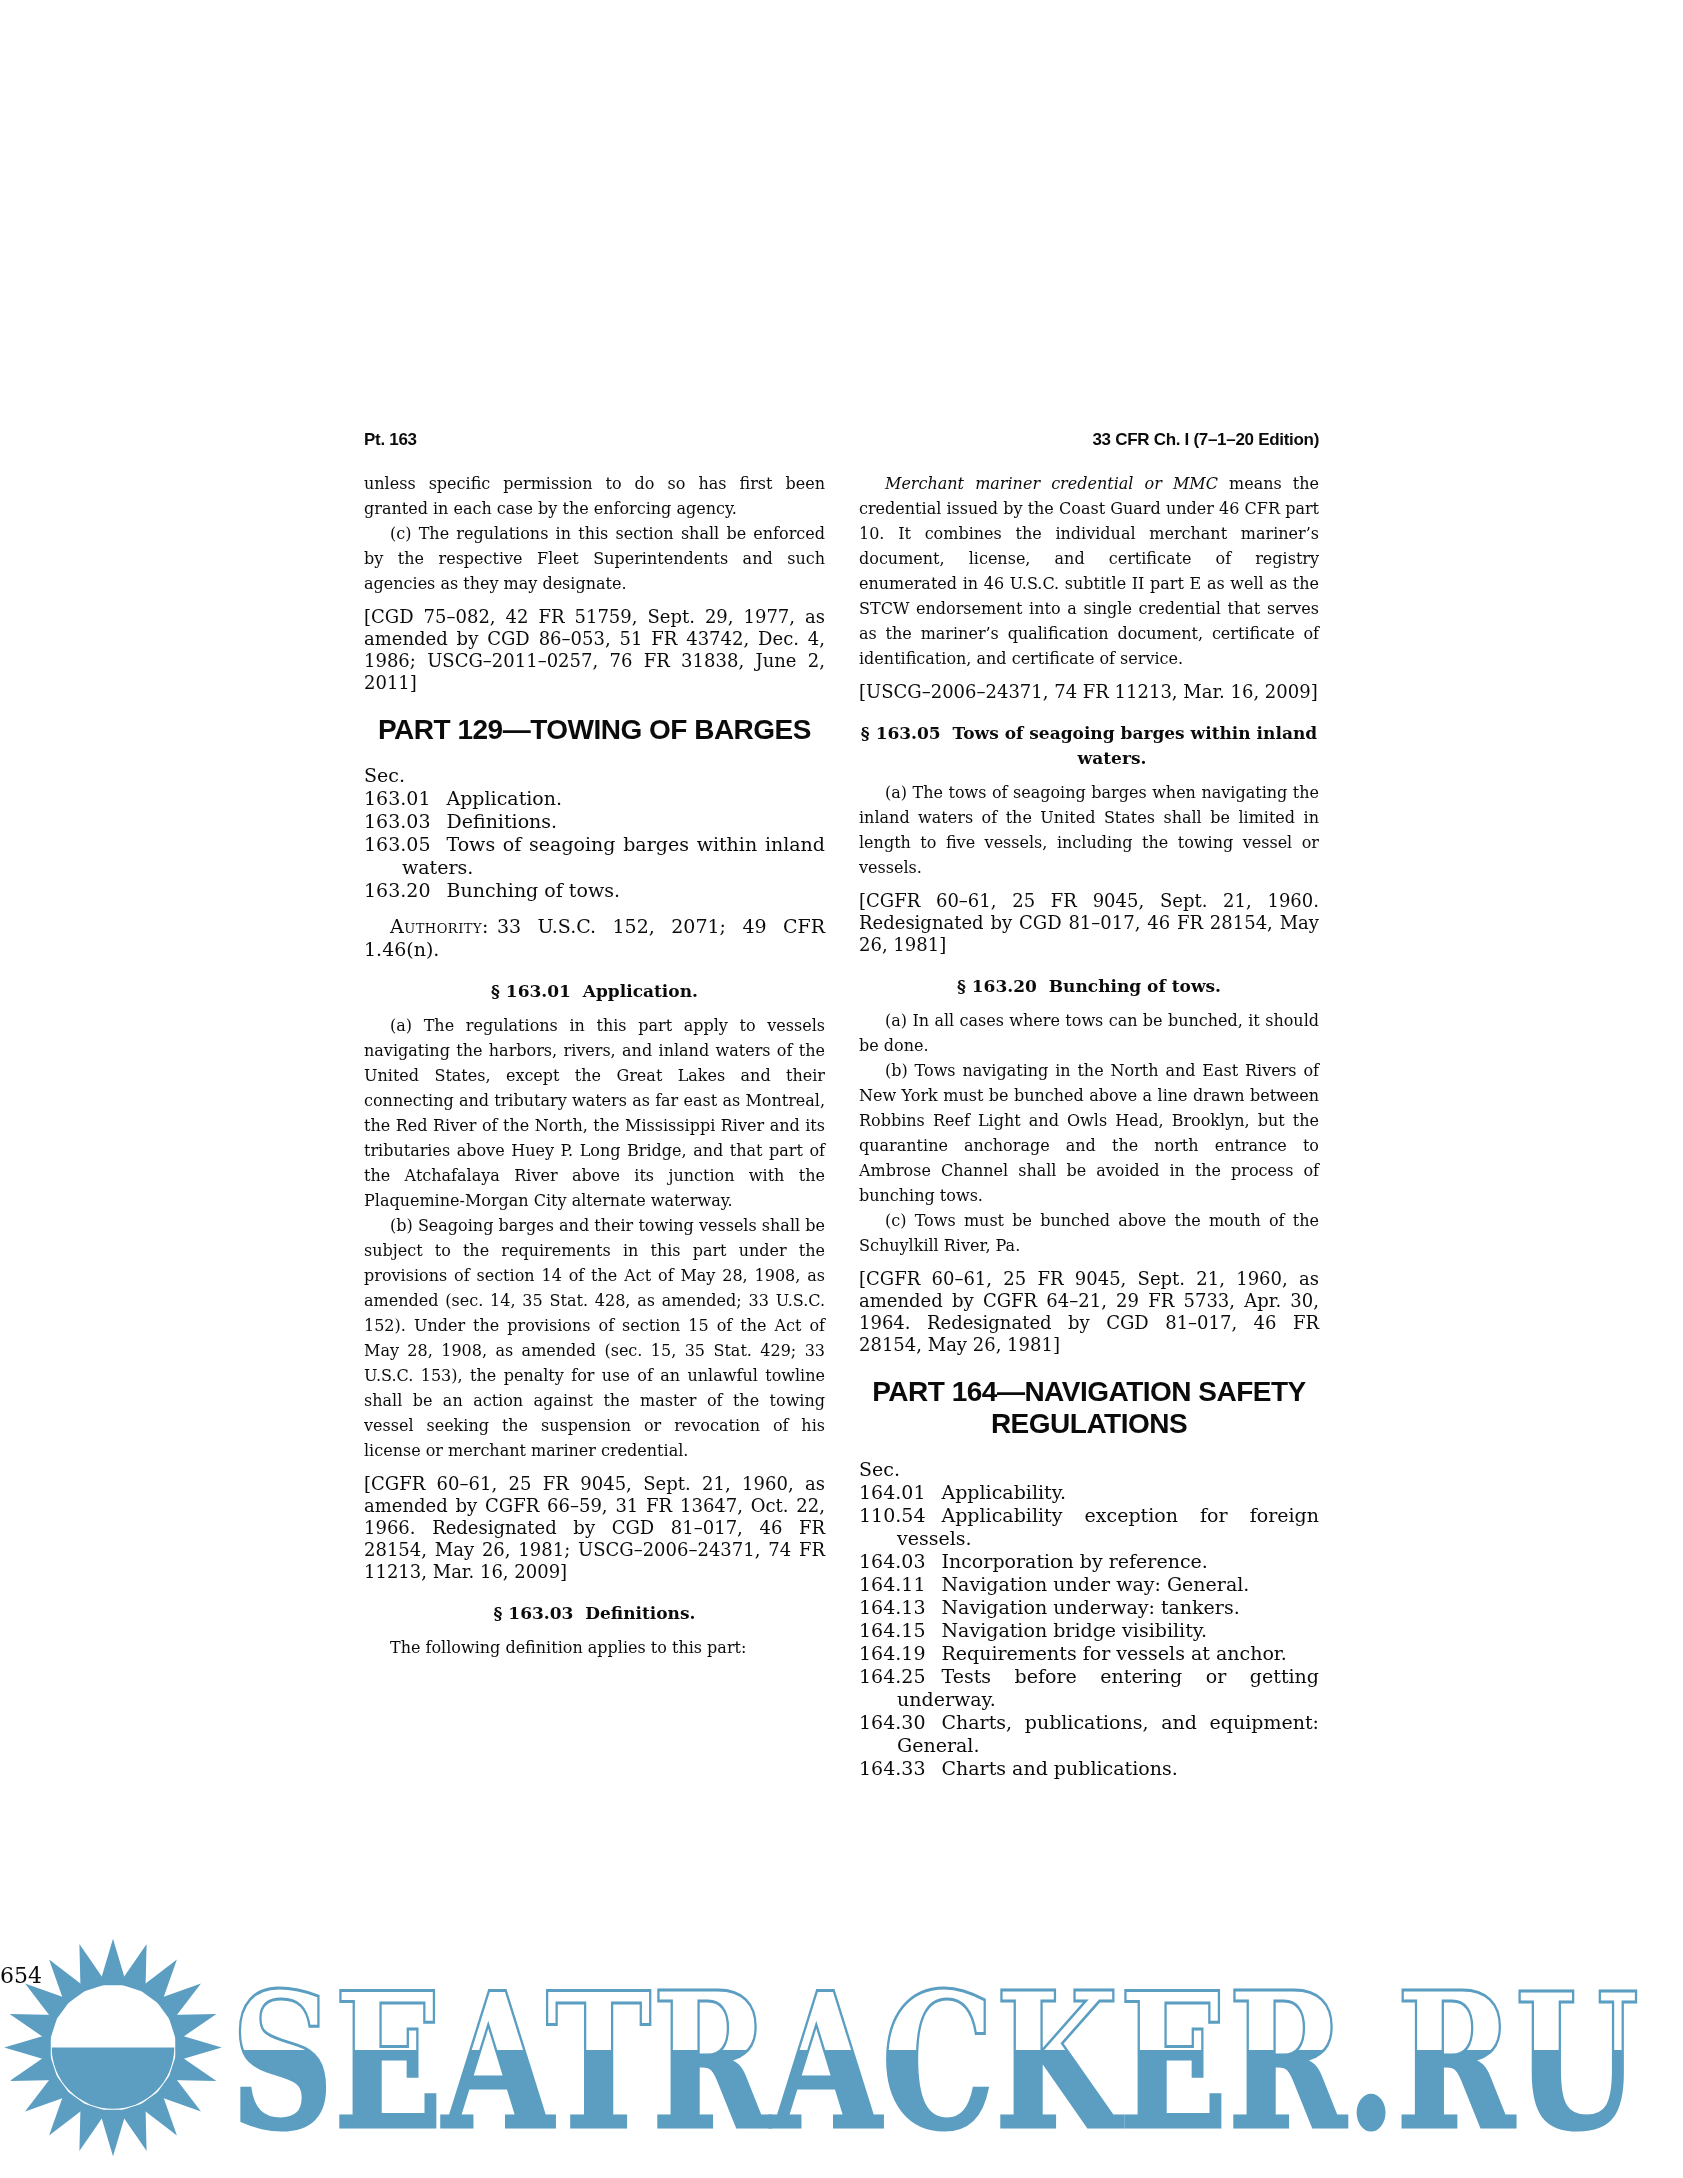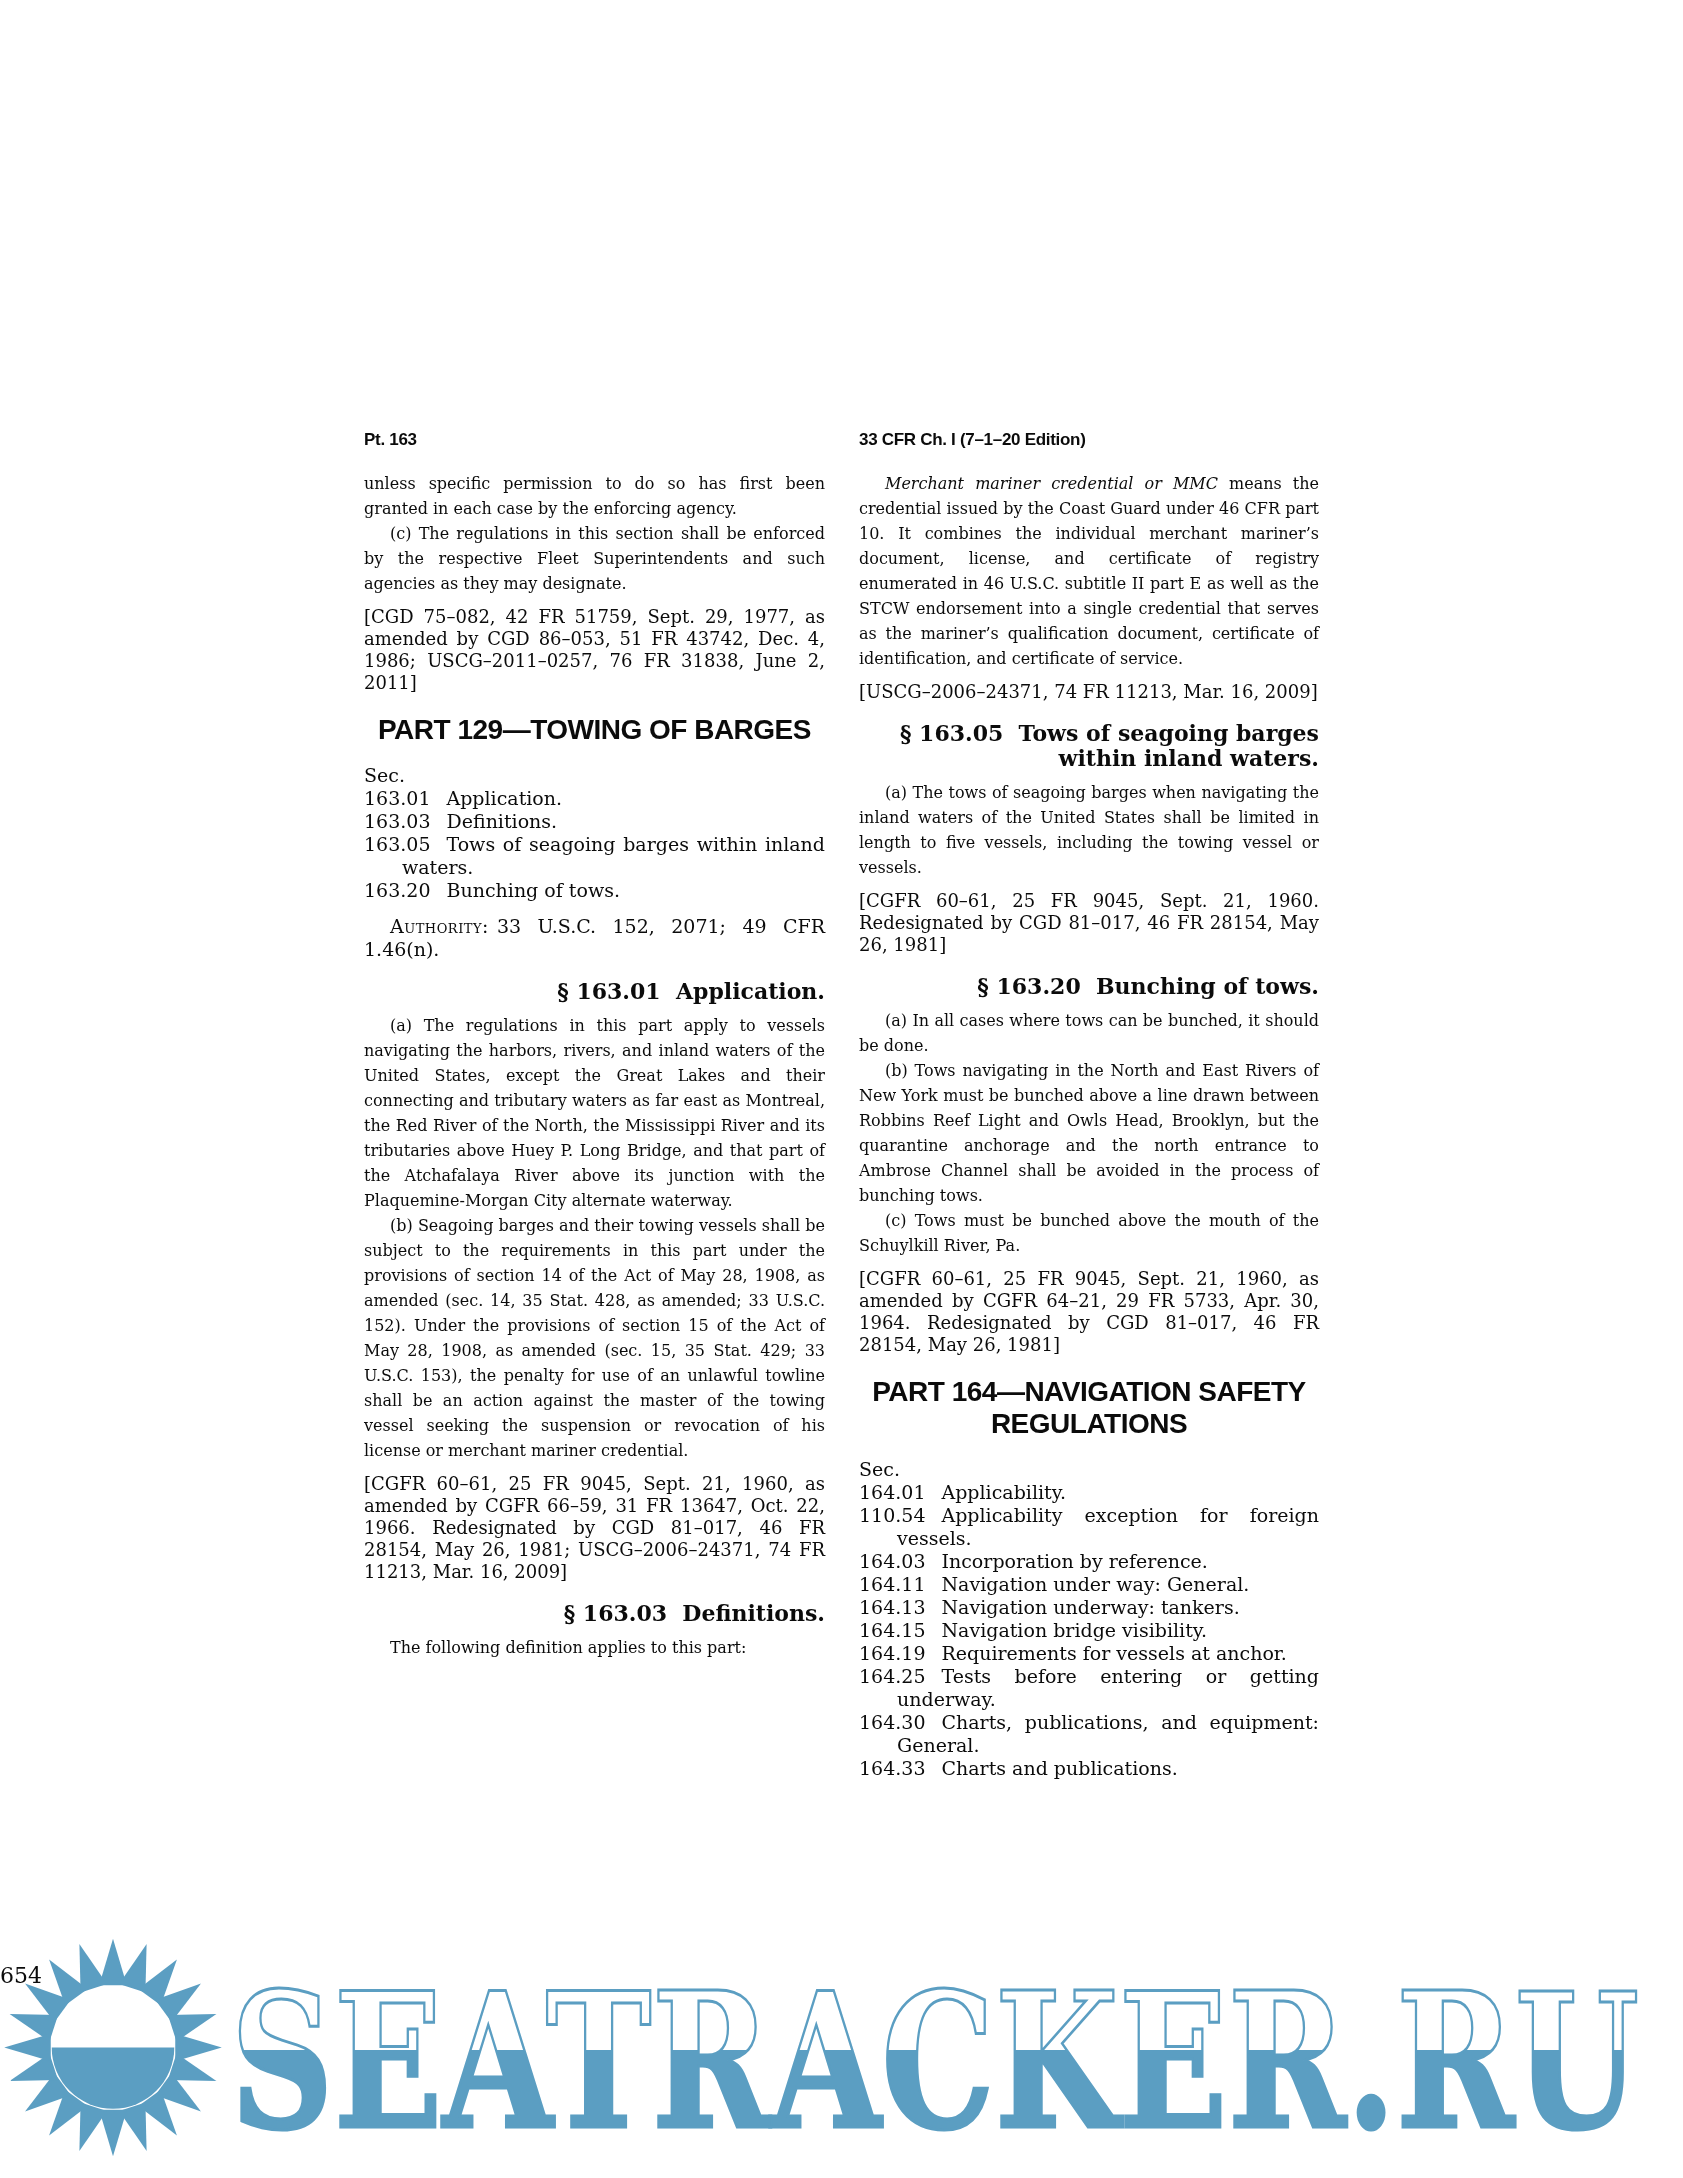--- a/index.html
+++ b/index.html
@@ -5,21 +5,21 @@
   html, body { margin:0; padding:0; background:#ffffff; }
   .page {
     position:relative; width:1683px; height:2178px; background:#ffffff;
     font-family:"DejaVu Serif","Liberation Serif",serif; color:#0b0b0b; overflow:hidden;
   }
   .running-head {
     position:absolute; top:430px; font-family:"Liberation Sans",sans-serif;
     font-weight:700; font-size:17px; letter-spacing:-0.3px;
   }
   .running-head.left  { left:364px; width:461px; text-align:left; }
-  .running-head.right { left:859px; width:460px; text-align:left; }
+  .running-head.right { left:859px; width:460px; text-align:right; }
   .col { position:absolute; top:471px; }
   .col-left  { left:364px; width:461px; }
   .col-right { left:859px; width:460px; }
   p { margin:0; }
   .body-par {
     font-size:16px; line-height:25px; text-align:justify; text-indent:26px;
   }
   .body-par.no-indent { text-indent:0; }
   .citation {
     font-size:18px; line-height:22px; text-align:justify; margin:10px 0 12px 0;
@@ -32,22 +32,22 @@
   .toc-entry {
     font-size:19px; line-height:23px; text-align:justify;
     padding-left:38px; text-indent:-38px;
   }
   .toc-num { margin-right:16px; }
   .authority {
     font-size:19px; line-height:23px; text-align:justify; text-indent:26px; margin:13px 0;
   }
   .sc { font-variant:small-caps; letter-spacing:0.5px; margin-right:8px; }
   .sec-heading {
-    font-size:22px; font-weight:700; line-height:25px; margin:18px 0 9px 0;
-    padding-left:46px; text-indent:-46px; text-align:right;
+    font-size:17px; font-weight:700; line-height:25px; margin:18px 0 9px 0;
+    padding-left:46px; text-indent:-46px; text-align:center;
   }
   .page-number {
     position:absolute; top:1963px; left:0; width:1683px; text-align:left;
     font-size:22px; z-index:2;
   }
   .watermark { position:absolute; left:0; top:1921px; z-index:1; }
 </style>
 </head>
 <body>
 

